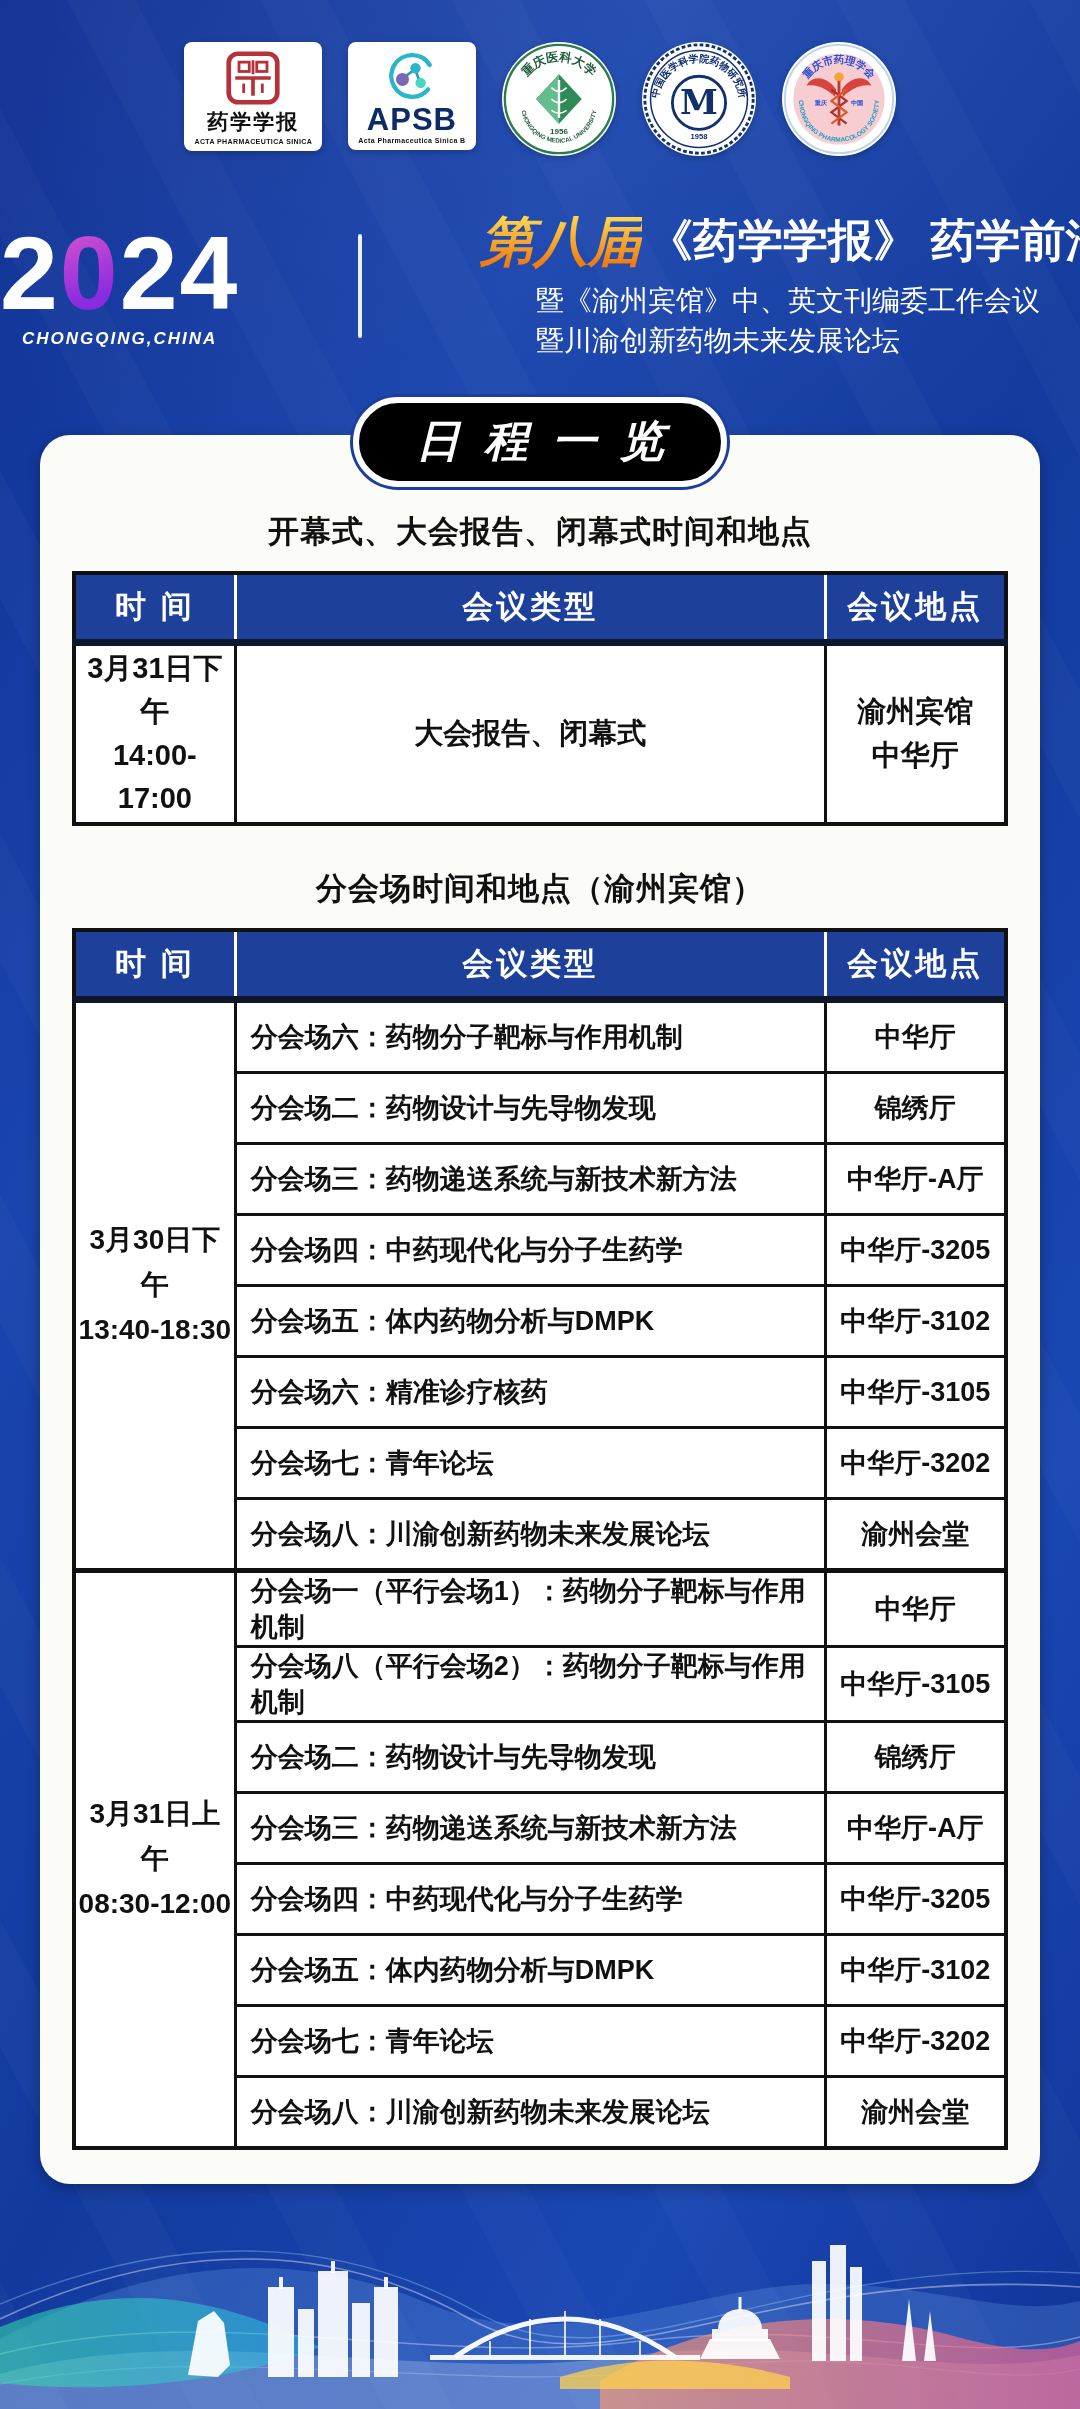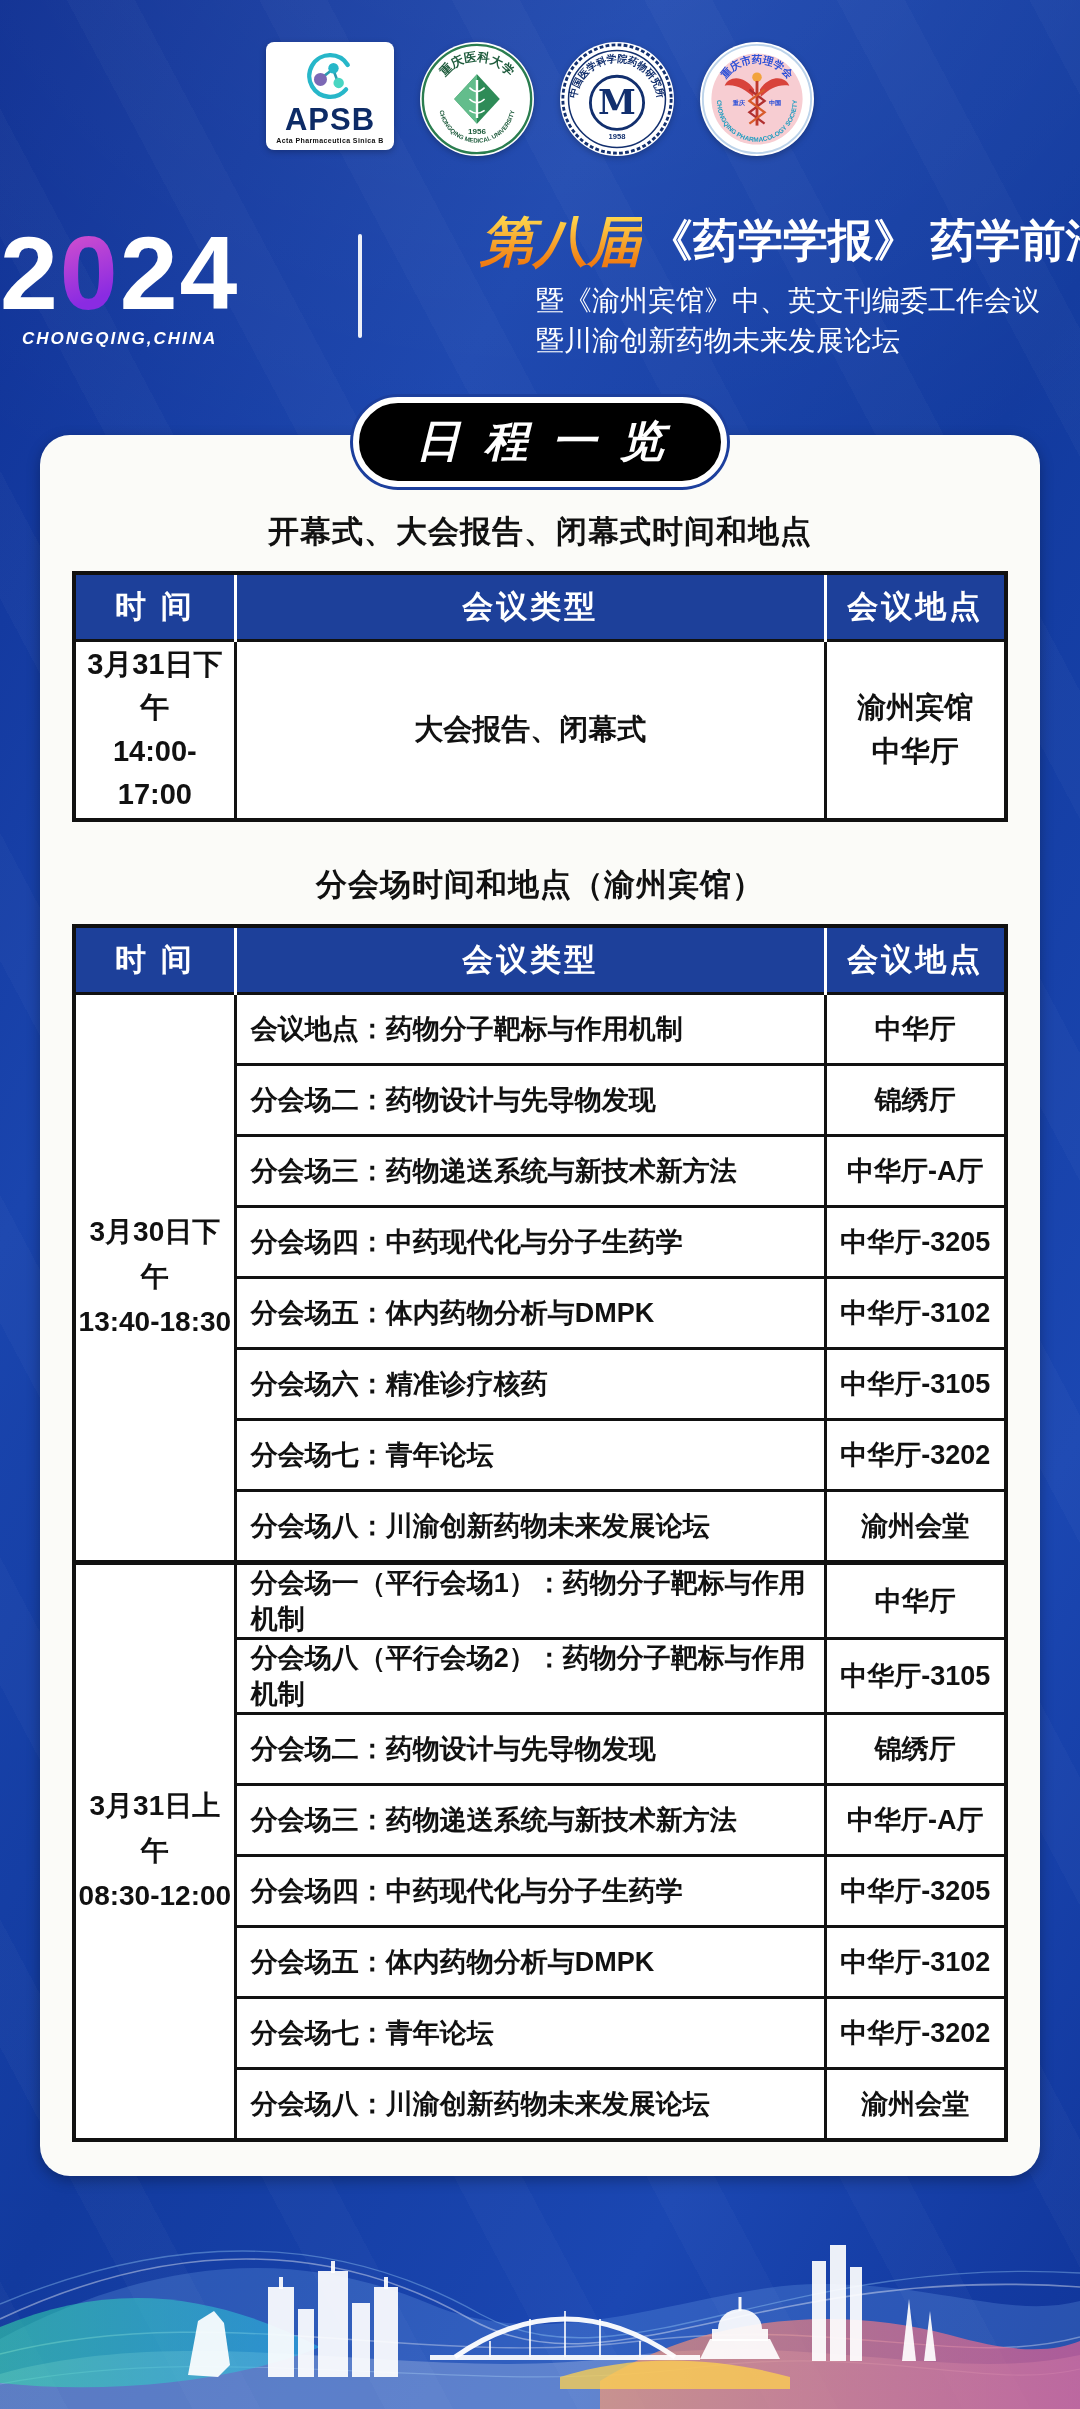--- a/index.html
+++ b/index.html
@@ -39,36 +39,50 @@
     background:#000000;border:6px solid #fff;border-radius:48px;
     width:362px;height:78px;display:flex;align-items:center;justify-content:center;box-shadow:0 0 0 3px #1c3f9d;}
   .pill span{font-family:"DejaVu Serif",serif;font-style:italic;font-weight:bold;font-size:44px;color:#fff;letter-spacing:24px;padding-left:24px;white-space:nowrap;}
   .section-title{font-size:31px;font-weight:800;color:#111;text-align:center;letter-spacing:1px;}
   .section-title.second{margin-top:42px;}
   
   table.sched{border-collapse:collapse;width:936px;margin:18px auto 0;table-layout:fixed;border:4px solid #111;background:#fff;}
   table.sched col.c-time{width:17.3%;}
   table.sched col.c-type{width:63.3%;}
   table.sched col.c-venue{width:19.4%;}
-  table.sched th{background:#1d409a;color:#fff;font-size:31px;font-weight:800;letter-spacing:3px;height:62px;border-bottom:2px solid #0f172a;}
+  table.sched th{background:#1d409a;color:#fff;font-size:31px;font-weight:800;letter-spacing:3px;height:62px;border-bottom:7px solid #0f172a;}
   table.sched th + th{border-left:3px solid #fff;}
   table.sched td{border:3px solid #111;color:#111;text-align:center;}
   table.plenary td{height:158px;font-size:29px;font-weight:600;line-height:1.5;}
   table.breakout td{height:66px;font-size:27px;font-weight:600;}
   table.breakout td.time-cell{font-size:28px;font-weight:800;line-height:1.6;}
   table.breakout td.session-cell{text-align:left;padding:0 8px 0 14px;}
   table.breakout tr.group-start td{border-top:5px solid #111;}
   
   .footer-art{position:absolute;left:0;bottom:0;width:1080px;height:240px;z-index:0;pointer-events:none;}
 </style>
 </head>
 <body>
 
 <div class="logos">
 
+  <div class="logo-tile">
+    <svg width="56" height="56" viewBox="0 0 60 60">
+      <rect x="4" y="4" width="52" height="52" rx="10" fill="none" stroke="#b5323a" stroke-width="5"></rect>
+      <rect x="15" y="13" width="11" height="10" fill="none" stroke="#b5323a" stroke-width="3"></rect>
+      <rect x="34" y="13" width="11" height="10" fill="none" stroke="#b5323a" stroke-width="3"></rect>
+      <line x1="30" y1="11" x2="30" y2="26" stroke="#b5323a" stroke-width="3"></line>
+      <line x1="11" y1="30" x2="49" y2="30" stroke="#b5323a" stroke-width="4"></line>
+      <line x1="30" y1="30" x2="30" y2="49" stroke="#b5323a" stroke-width="4"></line>
+      <line x1="20" y1="36" x2="20" y2="46" stroke="#b5323a" stroke-width="3"></line>
+      <line x1="40" y1="36" x2="40" y2="46" stroke="#b5323a" stroke-width="3"></line>
+    </svg>
+    <div class="logo-cn">药学学报</div>
+    <div class="logo-en">ACTA PHARMACEUTICA SINICA</div>
+  </div>
 
   <div class="logo-tile">
     <svg width="52" height="52" viewBox="0 0 60 60">
       <path d="M30,6 a24,24 0 1 0 0.2,0" fill="none" stroke="#27b7c9" stroke-width="5" stroke-linecap="round" stroke-dasharray="96 30"></path>
       <path d="M22,31 L32,23 M35,26 L38,34" stroke="#2a9db0" stroke-width="3"></path>
       <circle cx="19" cy="34" r="7.5" fill="#7b68b5"></circle>
       <circle cx="34" cy="21" r="6" fill="#27b7c9"></circle>
       <circle cx="40" cy="38" r="6" fill="#49d6c2"></circle>
     </svg>
     <div class="logo-abbr">APSB</div>
@@ -202,21 +216,21 @@
         <th>会议类型</th>
         <th>会议地点</th>
       </tr>
     </thead>
     <tbody>
       <tr>
         <td class="time-cell" rowspan="8">
             <div>3月30日下午</div>
             <div>13:40-18:30</div>
           </td>
-        <td class="session-cell">会议地点：药物分子靶标与作用机制</td>
+        <td class="session-cell">分会场六：药物分子靶标与作用机制</td>
         <td>中华厅</td>
       </tr>
       <tr>
         <td class="session-cell">分会场二：药物设计与先导物发现</td>
         <td>锦绣厅</td>
       </tr>
       <tr>
         <td class="session-cell">分会场三：药物递送系统与新技术新方法</td>
         <td>中华厅-A厅</td>
       </tr>

